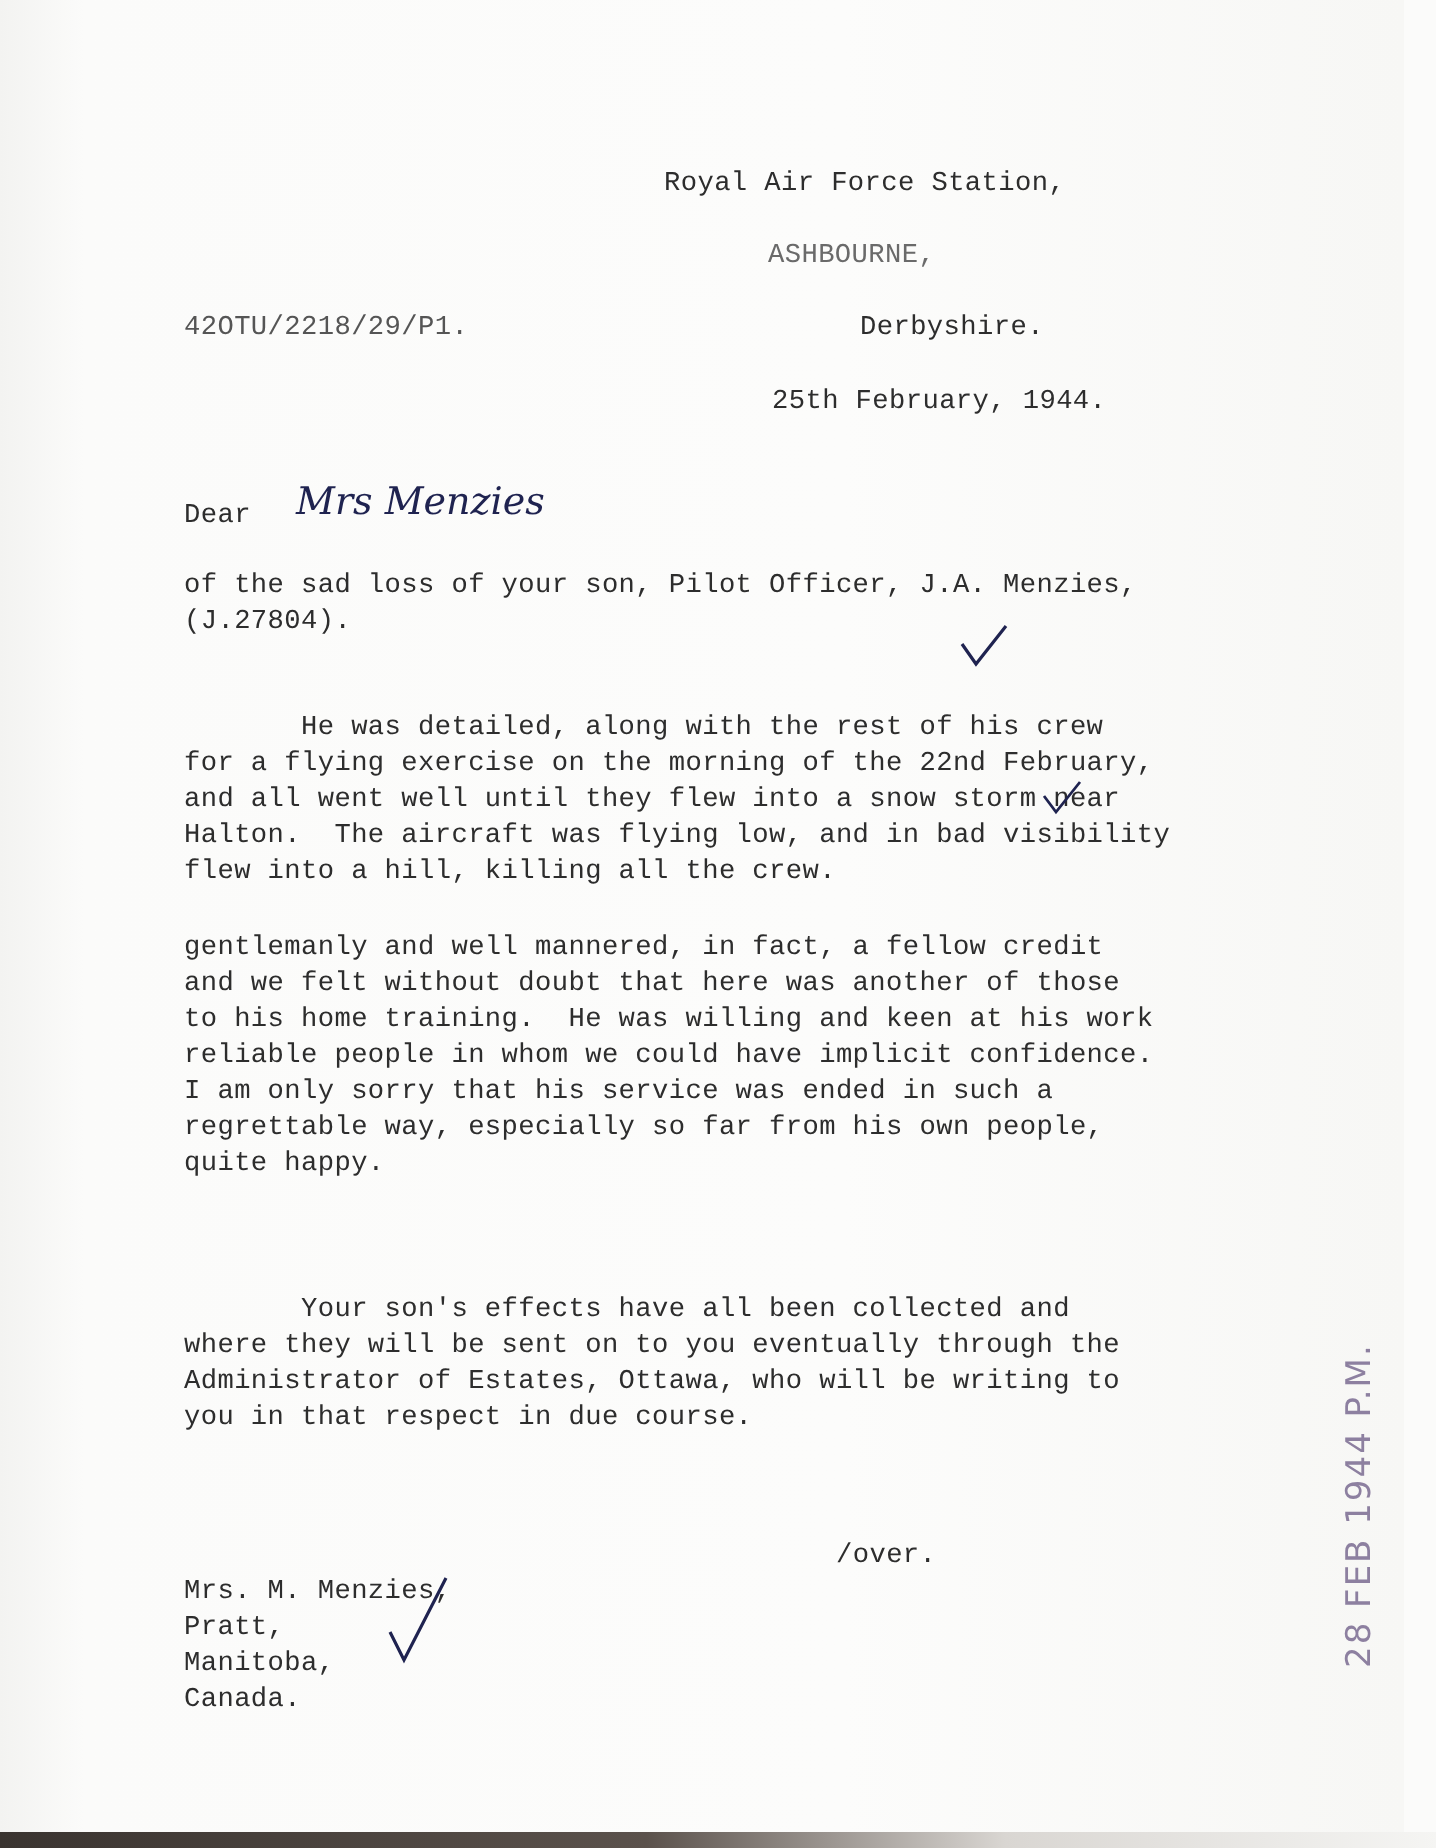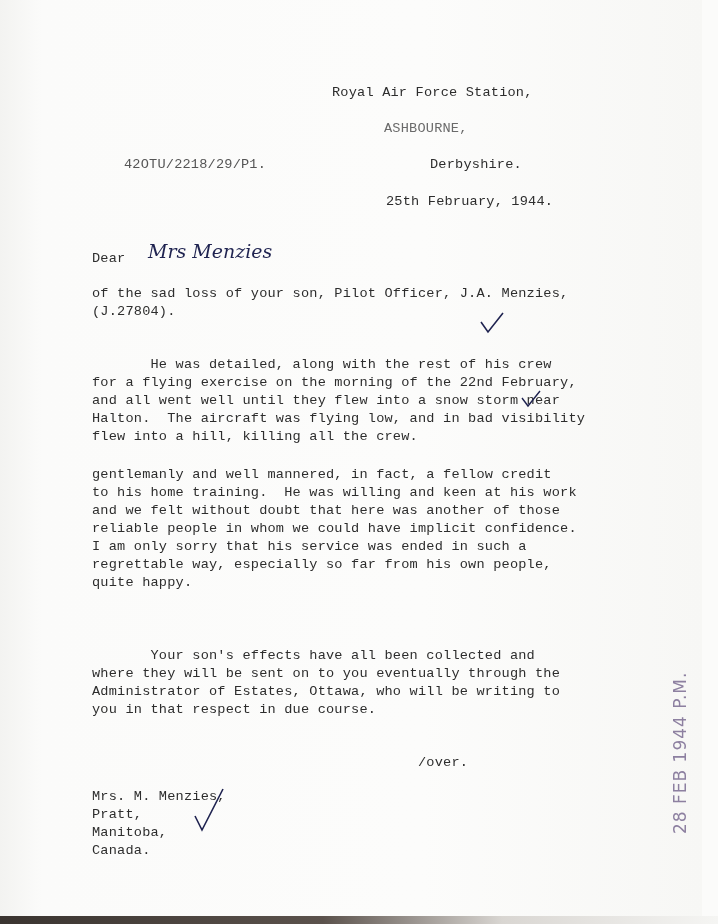--- a/index.html
+++ b/index.html
@@ -38,21 +38,21 @@
 </head>
 <body>
 
 <div class="page">
 
   <div class="t" style="left:332px;top:84px;">Royal Air Force Station,</div>
   <div class="t" style="left:384px;top:120px;color:#6a6a6a;">ASHBOURNE,</div>
   <div class="t" style="left:430px;top:156px;">Derbyshire.</div>
   <div class="t" style="left:386px;top:193px;">25th February, 1944.</div>
 
-  <div class="t" style="left:92px;top:156px;color:#555;margin-left:32px;">42OTU/2218/29/P1.</div>
+  <div class="t" style="left:92px;top:156px;color:#555;">42OTU/2218/29/P1.</div>
 
   <div class="t" style="left:92px;top:250px;">Dear</div>
   <div class="hand" style="left:148px;top:240px;">Mrs Menzies</div>
 
   <div class="para" style="top:285px;">
     <span class="t">of the sad loss of your son, Pilot Officer, J.A. Menzies,</span>
     <span class="t">(J.27804).</span>
   </div>
   <svg class="tick" style="left:478px;top:310px;" width="28" height="26">
     <path d="M3 12 L10 22 L25 3" stroke="#1f2350" stroke-width="1.6" fill="none"></path>
@@ -64,36 +64,36 @@
     <span class="t">and all went well until they flew into a snow storm near</span>
     <span class="t">Halton.  The aircraft was flying low, and in bad visibility</span>
     <span class="t">flew into a hill, killing all the crew.</span>
   </div>
   <svg class="tick" style="left:520px;top:388px;" width="22" height="22">
     <path d="M2 10 L8 18 L20 3" stroke="#1f2350" stroke-width="1.4" fill="none"></path>
   </svg>
 
   <div class="para" style="top:466px;">
     <span class="t">gentlemanly and well mannered, in fact, a fellow credit</span>
+    <span class="t">and we felt without doubt that here was another of those</span>
     <span class="t">to his home training.  He was willing and keen at his work</span>
-    <span class="t">and we felt without doubt that here was another of those</span>
     <span class="t">reliable people in whom we could have implicit confidence.</span>
     <span class="t">I am only sorry that his service was ended in such a</span>
     <span class="t">regrettable way, especially so far from his own people,</span>
     <span class="t">quite happy.</span>
   </div>
 
   <div class="para" style="top:647px;">
     <span class="t">       Your son's effects have all been collected and</span>
     <span class="t">where they will be sent on to you eventually through the</span>
     <span class="t">Administrator of Estates, Ottawa, who will be writing to</span>
     <span class="t">you in that respect in due course.</span>
   </div>
 
-  <div class="t" style="left:418px;top:754px;text-align:right;">/over.</div>
+  <div class="t" style="left:418px;top:770px;text-align:right;">/over.</div>
 
   <div class="para" style="top:788px;">
     <span class="t">Mrs. M. Menzies,</span>
     <span class="t">Pratt,</span>
     <span class="t">Manitoba,</span>
     <span class="t">Canada.</span>
   </div>
   <svg class="tick" style="left:192px;top:786px;" width="34" height="48">
     <path d="M3 30 L10 44 L31 3" stroke="#1f2350" stroke-width="1.6" fill="none"></path>
   </svg>

